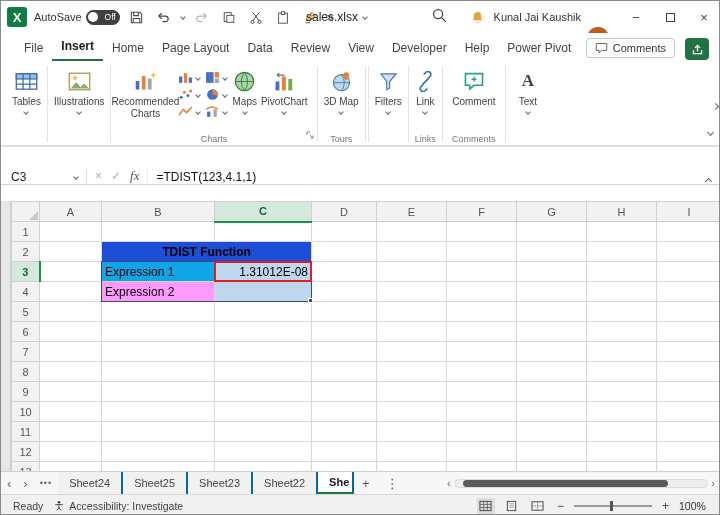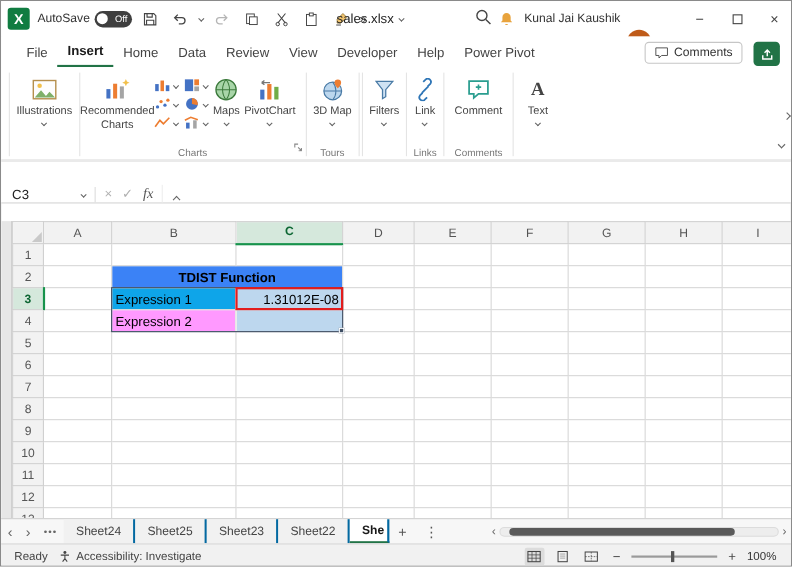--- a/index.html
+++ b/index.html
@@ -12,21 +12,21 @@
   .xl-logo { width:20px; height:20px; background:#107C41; color:#fff; font-weight:bold; font-size:13px; display:flex; align-items:center; justify-content:center; border-radius:3px; }
   .autosave { display:flex; align-items:center; gap:4px; font-size:11px; color:#333; }
   .toggle { width:34px; height:15px; background:#3f3f3f; border-radius:8px; position:relative; display:flex; align-items:center; }
   .toggle .knob { width:10px; height:10px; background:#fff; border-radius:50%; position:absolute; left:2px; }
   .toggle .tlabel { color:#fff; font-size:8.5px; position:absolute; right:4px; }
   .tb-icon { width:20px; height:20px; display:flex; align-items:center; justify-content:center; }
   .tb-icon svg { display:block; }
   .more-cmd { font-size:12px; color:#555; }
   .tb-center { position:absolute; left:305px; top:0; height:32px; display:flex; align-items:center; gap:5px; font-size:12px; color:#222; }
   .tb-search { position:absolute; left:430px; top:6px; }
-  .tb-user { position:absolute; right:129px; top:0; height:32px; display:flex; align-items:center; gap:6px; }
+  .tb-user { position:absolute; right:112px; top:0; height:32px; display:flex; align-items:center; gap:6px; }
   .tb-user .uname { font-size:11px; color:#333; }
   .avatar { width:22px; height:22px; border-radius:50%; background:#BF5B19; color:#fff; font-size:9.5px; font-weight:bold; display:flex; align-items:center; justify-content:center;margin-top:42px; }
   .tb-win { position:absolute; right:0; top:0; height:32px; display:flex; }
   .winbtn { width:34px; height:32px; display:flex; align-items:center; justify-content:center; font-size:13px; color:#444; }
   .winbtn .box { width:9px; height:9px; border:1px solid #444; }
   .chv { display:inline-block; width:5px; height:5px; border-right:1.2px solid #666; border-bottom:1.2px solid #666; transform:rotate(45deg); }
   .chv.up { transform:rotate(-135deg); }
   .chv.sm { width:4px; height:4px; }
 
   
@@ -185,20 +185,21 @@
           <span class="box"></span>
         </span>
       <span class="winbtn">×</span>
     </div>
   </div>
 
   <div class="tabrow">
     <span class="rtab">File</span>
     <span class="rtab active">Insert</span>
     <span class="rtab">Home</span>
+    <span class="rtab">Page Layout</span>
     <span class="rtab">Data</span>
     <span class="rtab">Review</span>
     <span class="rtab">View</span>
     <span class="rtab">Developer</span>
     <span class="rtab">Help</span>
     <span class="rtab">Power Pivot</span>
     <span class="comments-btn">
       <svg width="13" height="12" viewBox="0 0 16 14">
           <path d="M1.5 1.5h13v8.5H8l-3 2.8v-2.8H1.5z" fill="none" stroke="#555" stroke-width="1.1"></path>
         </svg>
@@ -207,20 +208,33 @@
     <span class="share-btn">
       <svg width="13" height="13" viewBox="0 0 16 16">
           <path d="M8 10V3M5 6l3-3 3 3" fill="none" stroke="#fff" stroke-width="1.6"></path>
           <path d="M3 9v4h10V9" fill="none" stroke="#fff" stroke-width="1.6"></path>
         </svg>
     </span>
   </div>
 
   <div class="ribbon">
 
+    <div class="rgroup">
+      <div class="bigbtn">
+        <span class="ic">
+          <svg width="23" height="21" viewBox="0 0 18 16">
+              <rect x="1" y="2" width="16" height="12" fill="#fff" stroke="#3b6ea5"></rect>
+              <rect x="1" y="2" width="16" height="4" fill="#9cc3e5" stroke="#3b6ea5"></rect>
+              <path d="M1 10h16M6.3 2v12M11.6 2v12" stroke="#3b6ea5" fill="none"></path>
+            </svg>
+        </span>
+        <span>Tables</span>
+        <span class="chv sm"></span>
+      </div>
+    </div>
     <div class="vsep"></div>
 
     <div class="rgroup">
       <div class="bigbtn">
         <span class="ic">
           <svg width="23" height="21" viewBox="0 0 18 16">
               <rect x="1" y="1.5" width="16" height="13" fill="#fdfdfd" stroke="#b58f4d"></rect>
               <circle cx="5.5" cy="5.2" r="1.6" fill="#f2c04b"></circle>
               <path d="M2 13.5l4.5-5 3.5 4 2.5-3 4 4z" fill="#7fb069"></path>
             </svg>
@@ -403,20 +417,21 @@
   <div class="formula-row">
     <div class="namebox">
       <span>C3</span>
       <span class="chv sm"></span>
     </div>
     <div class="fx-tools">
       <span>×</span>
       <span>✓</span>
       <span class="fx">fx</span>
     </div>
+    <div class="fml">=TDIST(123,4.1,1)</div>
     <div class="fml-expand">
         <span class="chv up"></span>
       </div>
   </div>
 
   <div class="grid-area">
     <div class="left-gutter"></div>
     <table class="sheet">
         <colgroup>
           <col style="width:28px">
@@ -453,21 +468,21 @@
             <td></td>
             <td></td>
             <td></td>
             <td></td>
             <td></td>
             <td></td>
           </tr>
           <tr>
             <th class="rowhdr">2</th>
             <td></td>
-            <td colspan="2" class="title-cell" style="background:#3b82f6">TDIST Function</td>
+            <td colspan="2" class="title-cell" style="background:#1d4ed8">TDIST Function</td>
             <td></td>
             <td></td>
             <td></td>
             <td></td>
             <td></td>
             <td></td>
           </tr>
           <tr>
             <th class="rowhdr sel">3</th>
             <td></td>

